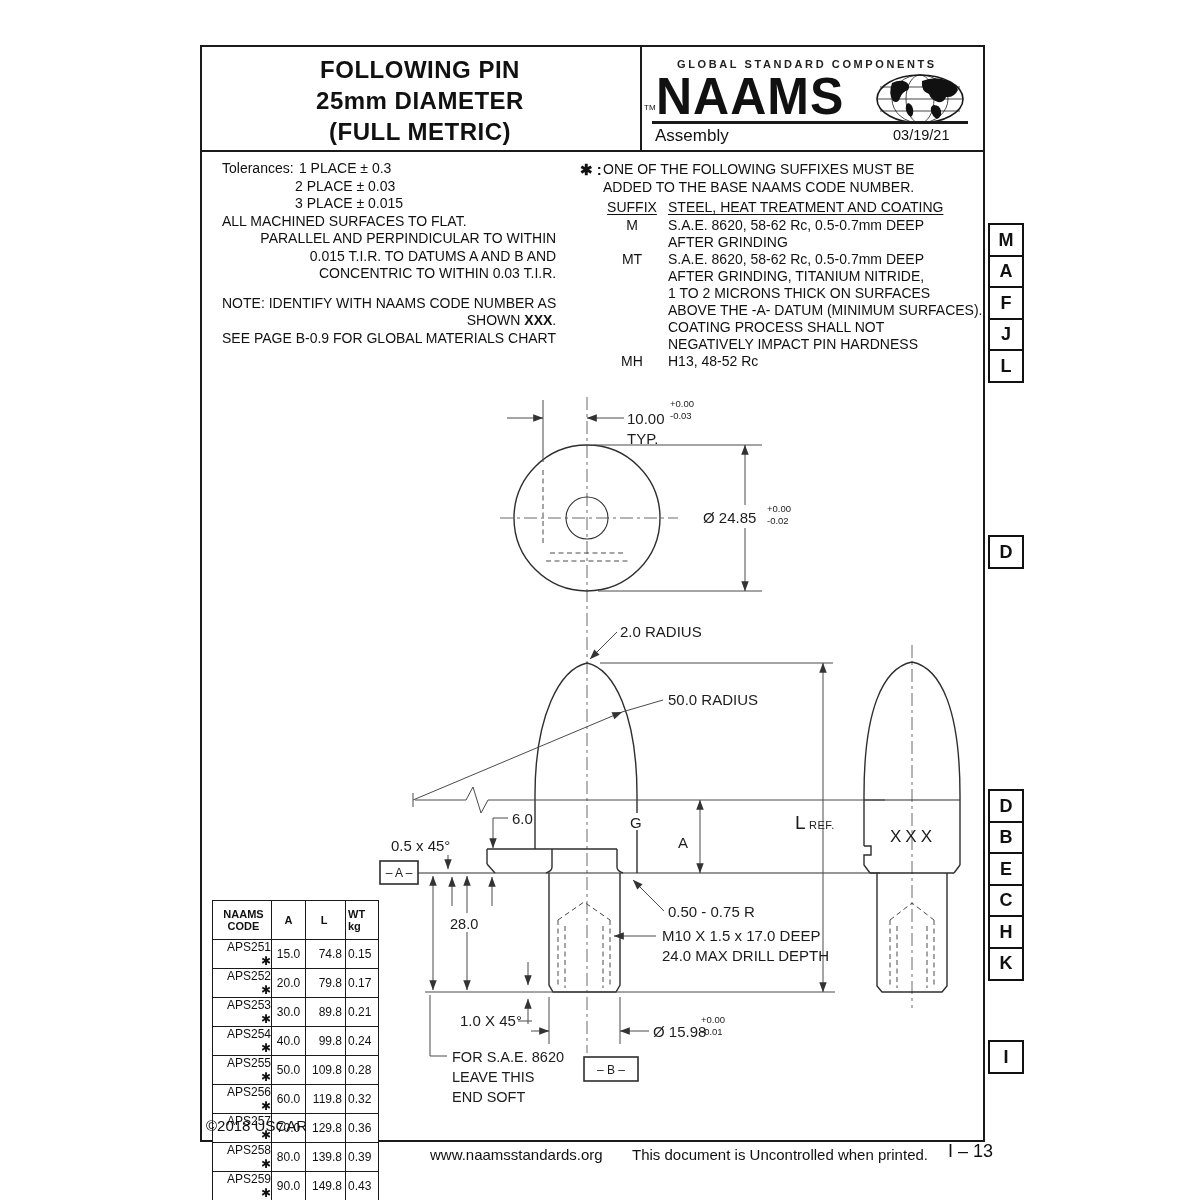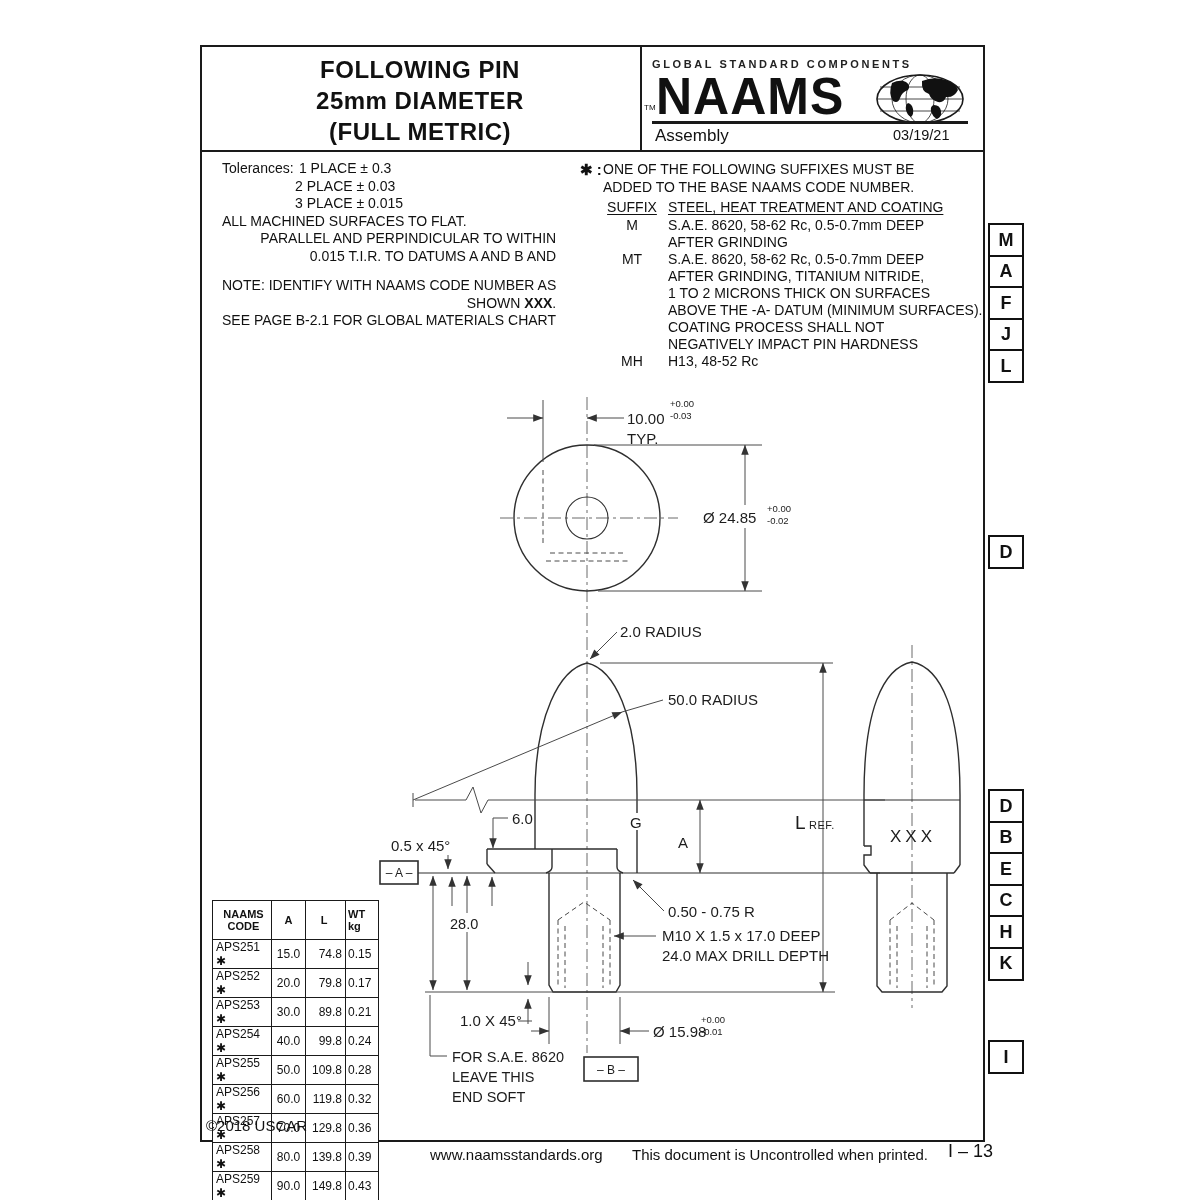--- a/index.html
+++ b/index.html
@@ -6,21 +6,21 @@
   body{width:1200px;height:1200px;background:#ffffff;position:relative;
        font-family:"Liberation Sans",sans-serif;color:#111;}
   .abs{position:absolute;}
   
   .frame{left:200px;top:45px;width:785px;height:1097px;border:2px solid #1a1a1a;box-sizing:border-box;}
   .hdr-divider{left:640px;top:45px;height:107px;border-left:2px solid #1a1a1a;}
   .hdr-rule{left:200px;top:150px;width:785px;height:2px;background:#1a1a1a;}
   
   .title{left:210px;top:54px;width:420px;text-align:center;font-size:24px;font-weight:bold;line-height:31px;letter-spacing:.5px;}
   
-  .tagline{left:652px;top:58px;font-size:11px;letter-spacing:2.6px;color:#222;font-weight:bold;}
+  .tagline{left:677px;top:58px;font-size:11px;letter-spacing:2.6px;color:#222;font-weight:bold;}
   .tm{left:644px;top:103px;font-size:8px;font-weight:normal;}
   .naams{left:656px;top:68px;font-size:50px;font-weight:bold;letter-spacing:1px;transform:scaleY(1.02);}
   .logo-rule{left:652px;top:121px;width:316px;height:2.5px;background:#1a1a1a;}
   .assembly{left:655px;top:126px;font-size:17px;}
   .date{left:893px;top:127px;font-size:14.5px;}
   
   .notes{left:222px;top:160px;font-size:14px;line-height:17.5px;}
   .tolrow .lbl{display:inline-block;width:73px;}
   .ind1{padding-left:73px;}
   .ind2{padding-left:17px;text-align:right;}
@@ -37,21 +37,21 @@
   
   .tabstack{position:absolute;left:988px;width:36px;}
   .tab{height:34px;border:2.5px solid #111;background:#fff;display:flex;align-items:center;justify-content:center;
        font-weight:bold;font-size:18px;box-sizing:border-box;}
   .tab + .tab{margin-top:-2.5px;}
   
   table.dim{position:absolute;left:212px;top:900px;border-collapse:collapse;background:#fff;}
   table.dim th,table.dim td{border:1.7px solid #1a1a1a;padding:0;font-size:12px;}
   table.dim th{font-size:11px;line-height:12.5px;height:38px;}
   table.dim td{height:18.5px;}
-  .c-code{width:55px;text-align:left;padding-left:3px !important;}
+  .c-code{width:55px;text-align:right;padding-left:3px !important;}
   .c-a{width:33px;text-align:center;}
   .c-l{width:36px;text-align:right;padding-right:3px !important;}
   .c-wt{width:30px;text-align:left;padding-left:2px !important;}
   
   .footer{font-size:15px;color:#111;}
   .f-copy{left:206px;top:1117px;}
   .f-url{left:430px;top:1146px;}
   .f-notice{left:632px;top:1146px;}
   .f-page{left:948px;top:1141px;font-size:18px;}
   
@@ -103,24 +103,25 @@
 <div class="abs assembly">Assembly</div>
 <div class="abs date">03/19/21</div>
 
 <div class="abs notes">
   <div class="tolrow"><span class="lbl">Tolerances:</span> <span>1 PLACE ± 0.3</span></div>
   <div class="ind1"><span>2 PLACE ± 0.03</span></div>
   <div class="ind1"><span>3 PLACE ± 0.015</span></div>
   <div>ALL MACHINED SURFACES TO FLAT.</div>
   <div class="ind2">PARALLEL AND PERPINDICULAR TO WITHIN</div>
   <div class="ind2">0.015 T.I.R. TO DATUMS A AND B AND</div>
+  <div class="ind2">CONCENTRIC TO WITHIN 0.03 T.I.R.</div>
   <div class="gap"></div>
   <div>NOTE: IDENTIFY WITH NAAMS CODE NUMBER AS</div>
   <div class="ind2"><span>SHOWN </span><span class="b">XXX</span><span>.</span></div>
-  <div>SEE PAGE B-2.1 FOR GLOBAL MATERIALS CHART</div>
+  <div>SEE PAGE B-0.9 FOR GLOBAL MATERIALS CHART</div>
 </div>
 
 <div class="abs star">✱ :</div>
 <div class="abs suffix-intro">
   <div>ONE OF THE FOLLOWING SUFFIXES MUST BE</div>
   <div>ADDED TO THE BASE NAAMS CODE NUMBER.</div>
 </div>
 <div class="abs suffix-col1 und">SUFFIX</div>
 <div class="abs suffix-col2 und">STEEL, HEAT TREATMENT AND COATING</div>
 

